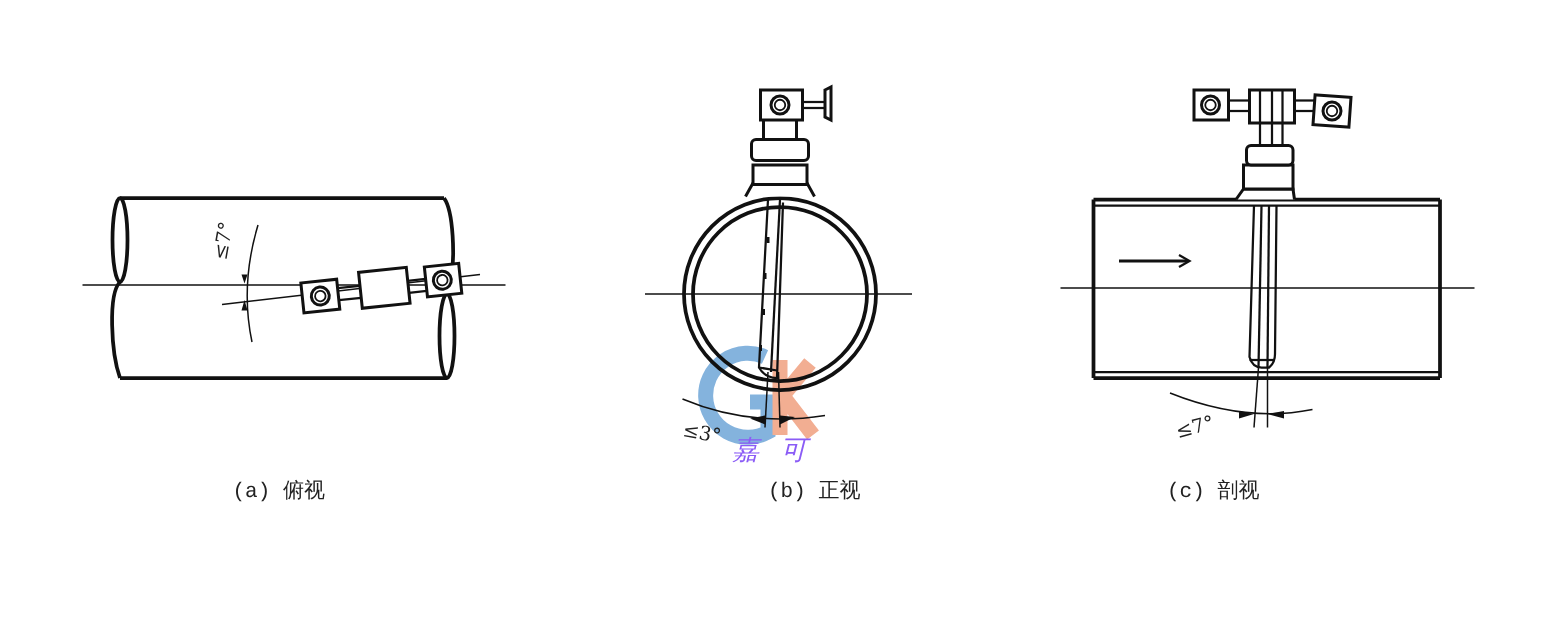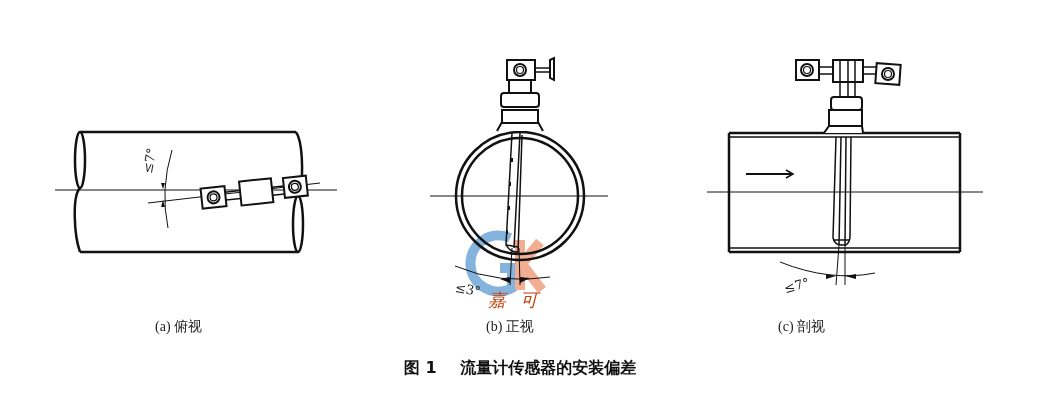--- a/index.html
+++ b/index.html
@@ -1,20 +1,20 @@
 <!DOCTYPE html>
 <html><head>
 <meta charset="utf-8">
 <style>
   html, body { margin: 0; padding: 0; background: #ffffff; }
   body { width: 1040px; height: 420px; position: relative; overflow: hidden;
          font-family: "DejaVu Serif", "Liberation Serif", serif; color: #111; }
   #figure { position: absolute; left: 0; top: 0; width: 1040px; height: 420px; }
   .lbl { position: absolute; font-size: 14px; color: #222; white-space: nowrap;
-         font-family: Liberation Serif, serif; }
+         font-family: Liberation Mono, monospace; }
   .caption { position: absolute; left: 0; width: 1040px; top: 358px; text-align: center;
              font-size: 16px; font-weight: bold; color: #111;
              font-family: "DejaVu Sans", "Liberation Sans", sans-serif; }
   .caption span { display: inline-block; }
   .caption .num { margin-right: 18px; }
   .ann { position: absolute; font-size: 13px; color: #222; font-family: "DejaVu Serif", serif; }
 </style>
 </head>
 <body>
 
@@ -150,25 +150,21 @@
       <polygon points="856,274 845,276 856,279" fill="#111" stroke="none"></polygon>
     </g>
   </svg>
 
   
   <div class="ann" style="left:140px; top:148px; transform: rotate(-80deg); transform-origin: left top; top:172px;">≤7°</div>
   <div class="ann" style="left:455px; top:282px; transform: rotate(10deg);">≤3°</div>
   <div class="ann" style="left:784px; top:278px; transform: rotate(-15deg);">≤7°</div>
 
   
-  <div class="ann" style="left:488px; top:288px; font-size:18px; color:#c2410c; letter-spacing:14px; font-style:italic;">嘉可</div>
+  <div class="ann" style="left:488px; top:288px; font-size:18px; color:#8b5cf6; letter-spacing:14px; font-style:italic;">嘉可</div>
 
   
   <div class="lbl" style="left:155px; top:318px;">(a) 俯视</div>
-  <div class="lbl" style="left:486px; top:318px;">(b) 正视</div>
+  <div class="lbl" style="left:512px; top:318px;">(b) 正视</div>
   <div class="lbl" style="left:778px; top:318px;">(c) 剖视</div>
 
   
-  <div class="caption">
-    <span class="num">图 1</span>
-    <span>流量计传感器的安装偏差</span>
-  </div>
 </div>
 
 </body></html>

